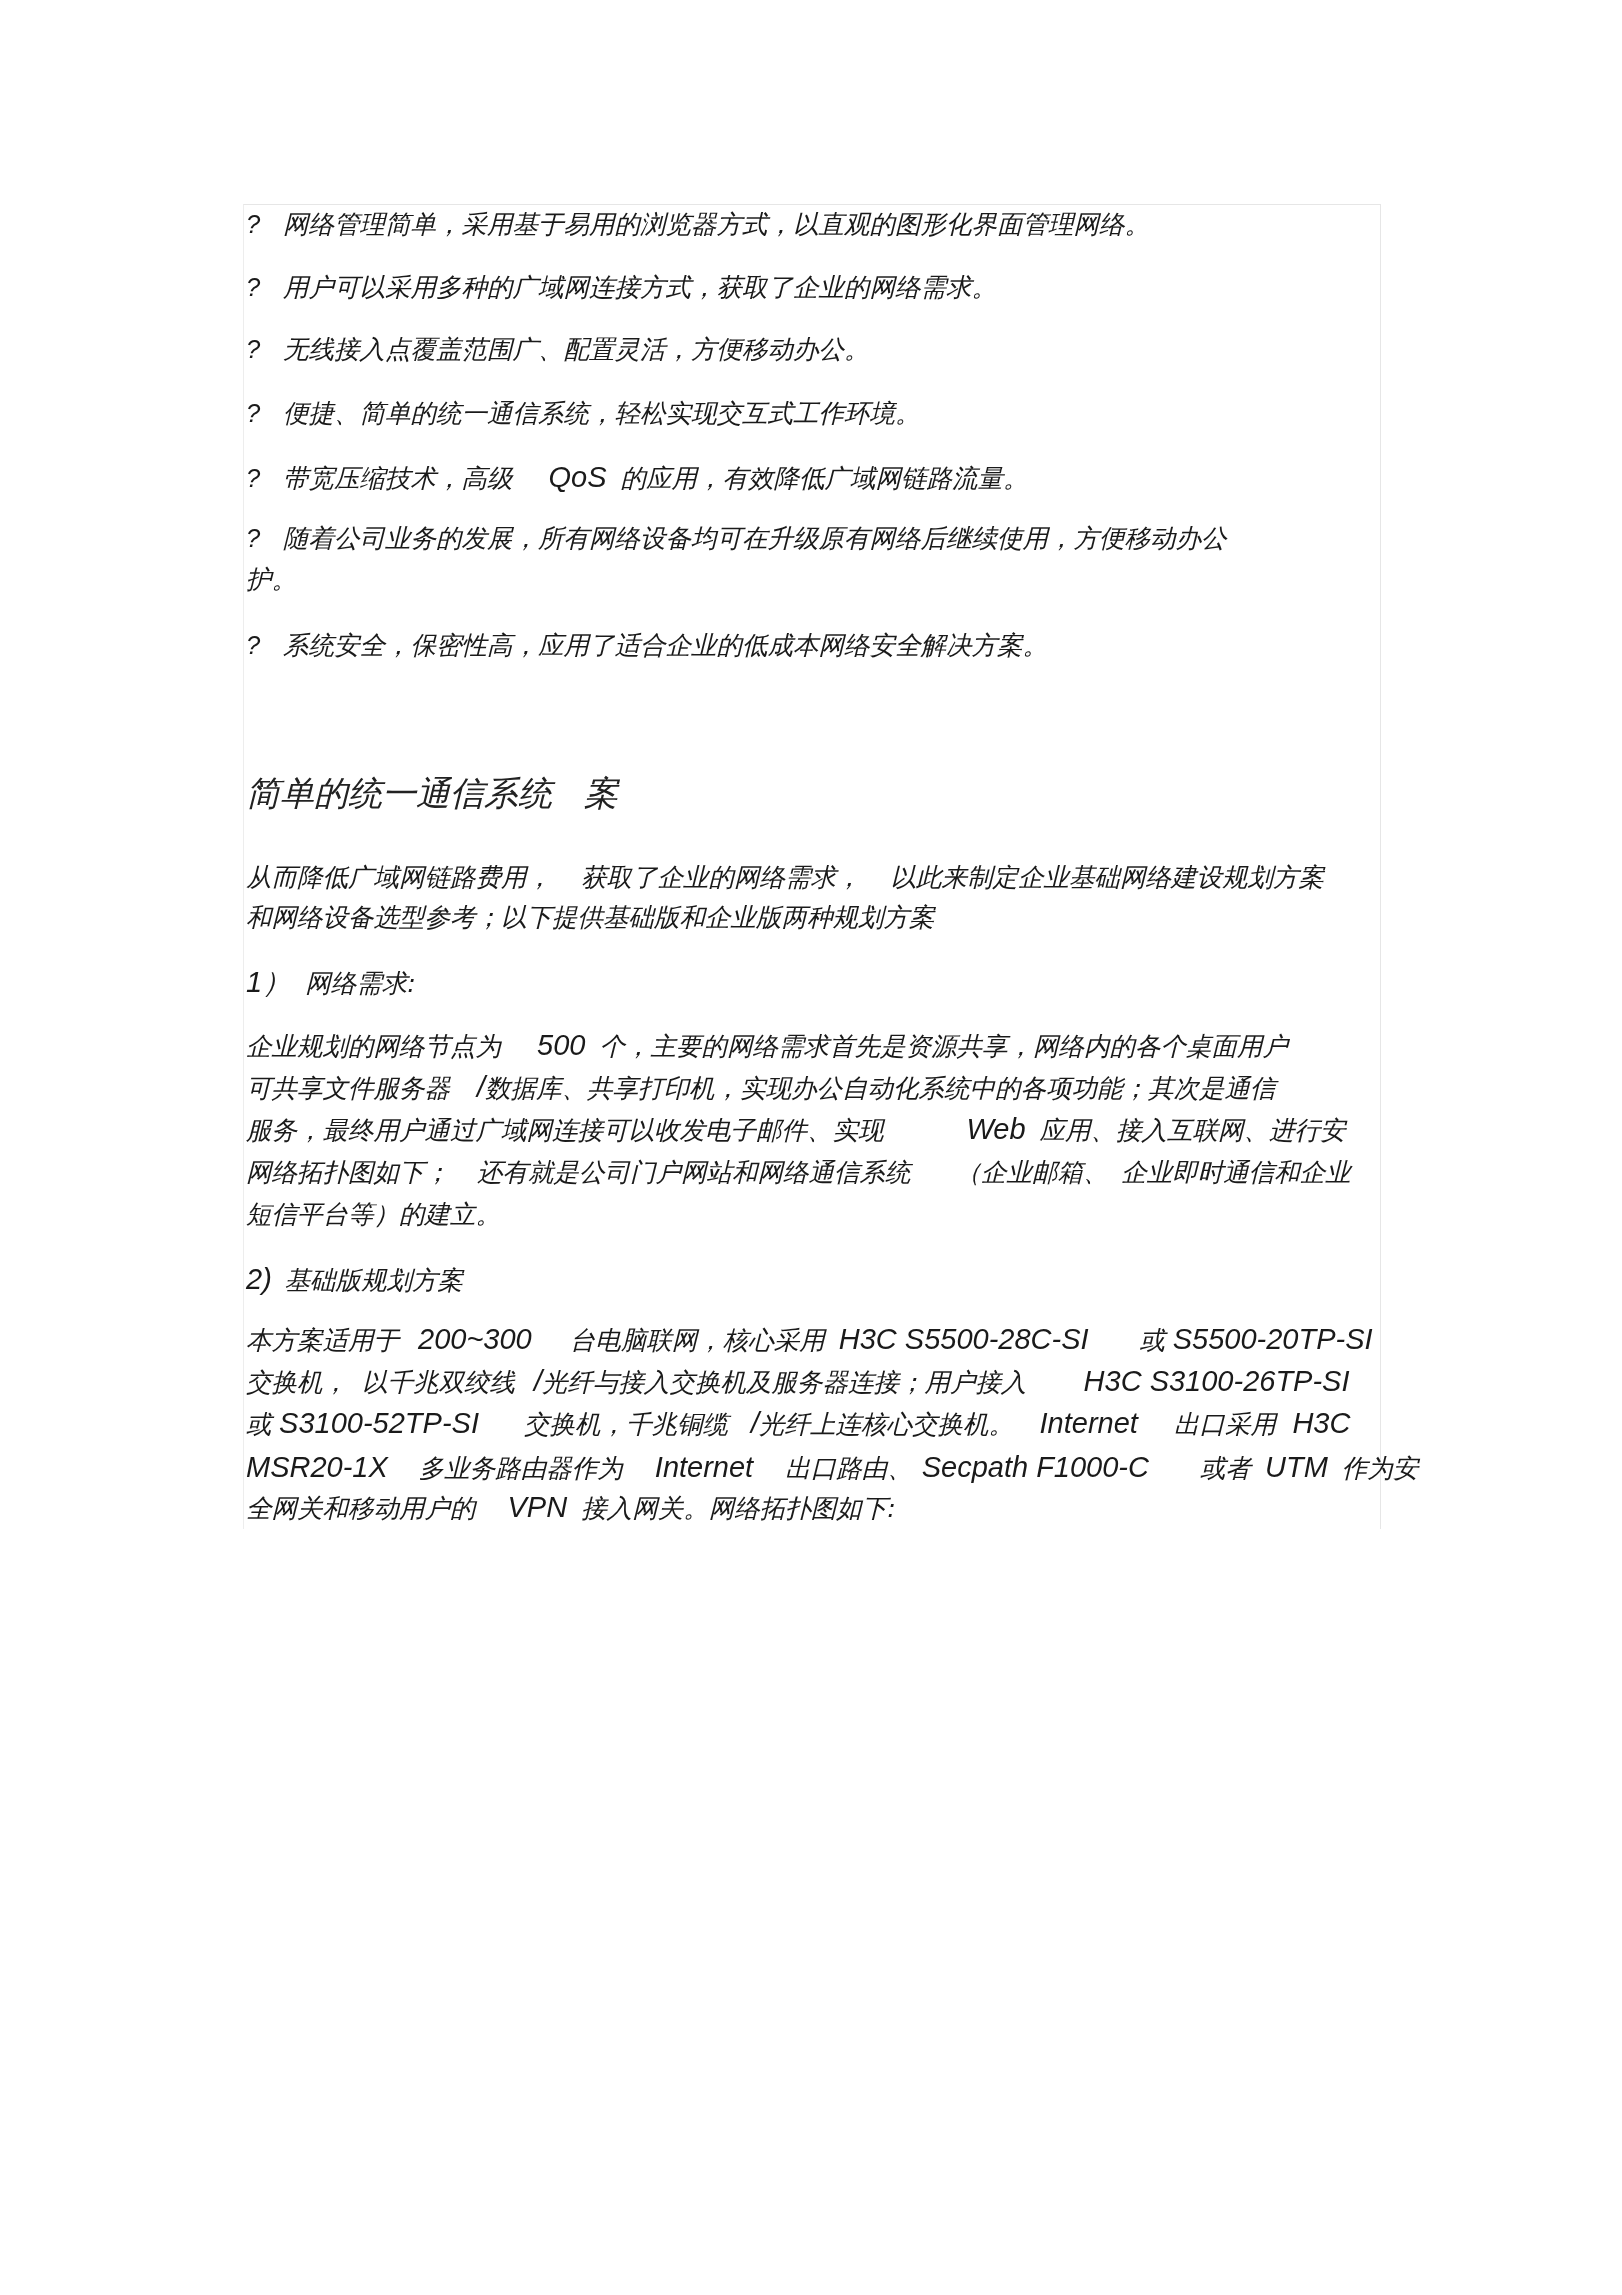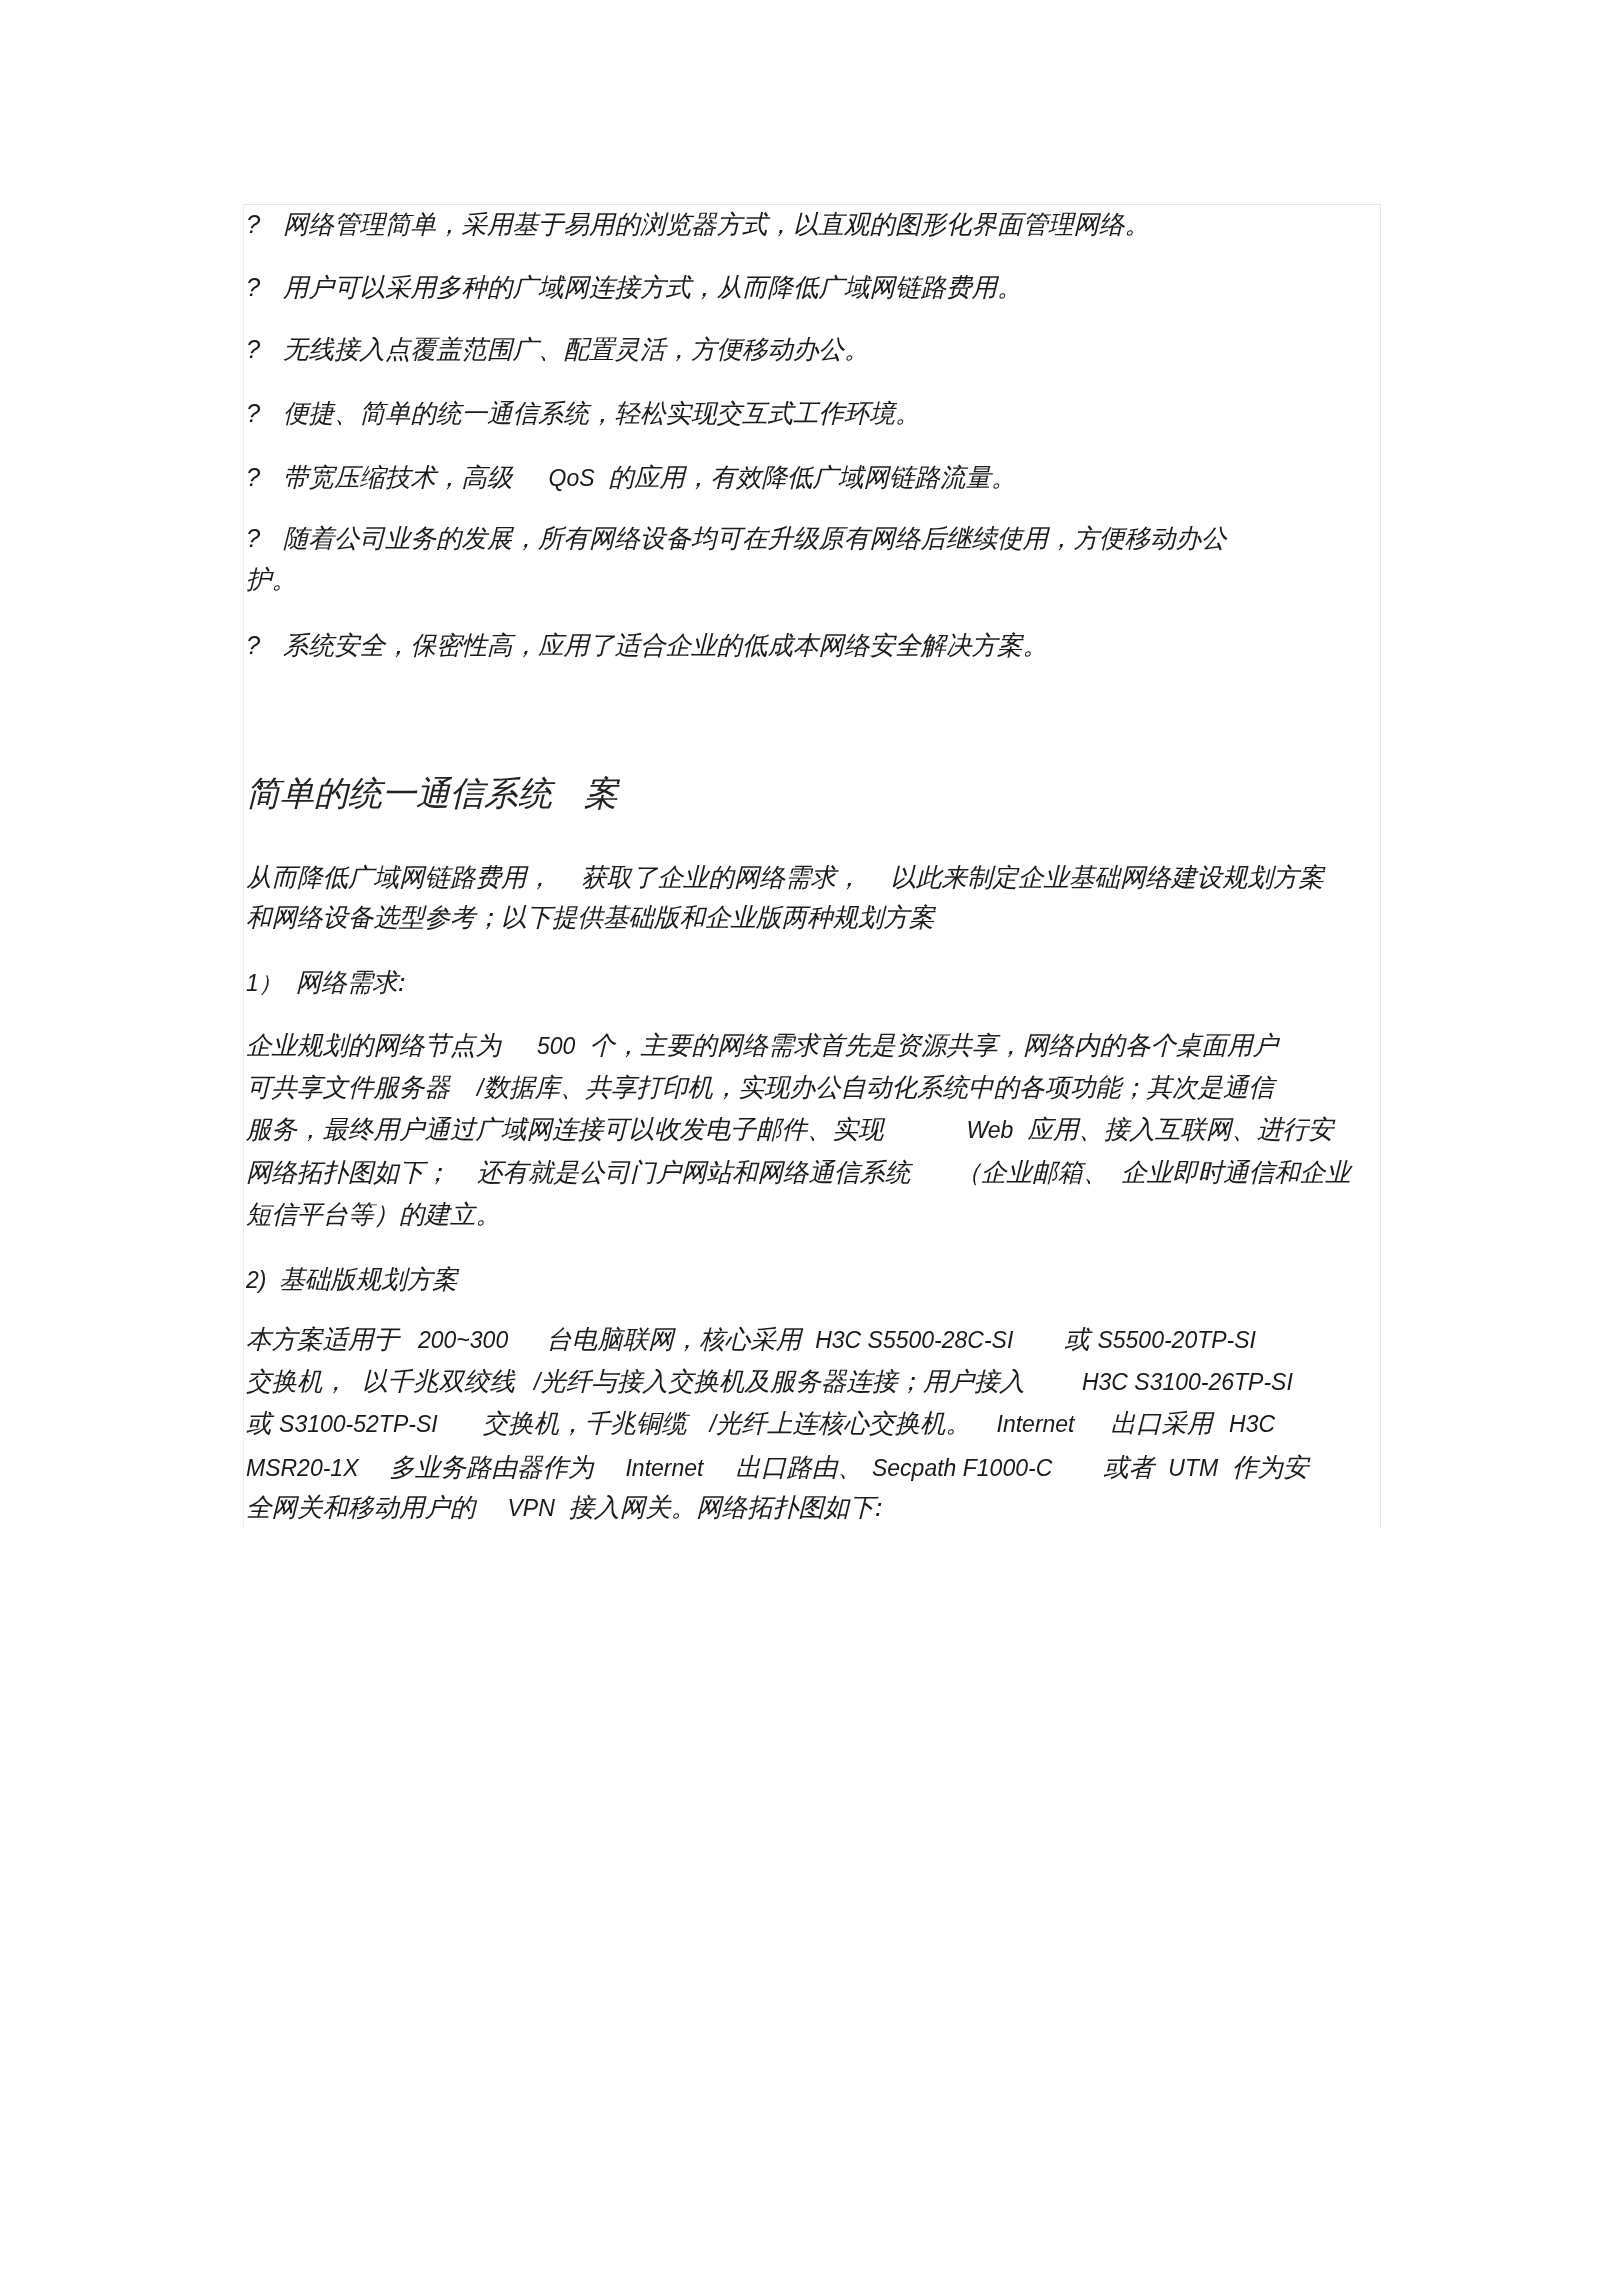--- a/index.html
+++ b/index.html
@@ -1,32 +1,32 @@
 <!DOCTYPE html>
 <html style="font-size:10.2px"><head>
 <meta charset="utf-8">
 <style>
   html, body { margin: 0; padding: 0; background: #ffffff; }
   body { width: 1622px; height: 2295px; position: relative; overflow: hidden;
          font-family: "DejaVu Sans", "Liberation Sans", sans-serif; color: #1a1a1a; }
   .frame { position: absolute; left: 243px; top: 204px; width: 1136px; height: 1324px;
            border-top: 1.9px solid #e6e6e6; border-left: 1.9px solid #ededed; border-right: 1.9px solid #e6e6e6; }
   .line { position: absolute; left: 246px; white-space: pre; font-size: 25.5px; line-height: 31px; font-style: italic; }
-  .latin { font-family: "Liberation Sans", sans-serif; font-size: 23px; }
+  .latin { font-family: "Liberation Sans", sans-serif; font-size: 29px; }
   .q { display: inline-block; width: 37px; font-family: "Liberation Sans", sans-serif; }
   .heading { font-size: 34px; line-height: 41px; color: #222; }
   .gap { display: inline-block; }
 </style>
 </head>
 <body>
 
 <div class="frame"></div>
 
 <div class="line" style="top:209px"><span class="q">?</span><span>网络管理简单，采用基于易用的浏览器方式，以直观的图形化界面管理网络。</span></div>
-<div class="line" style="top:272px"><span class="q">?</span><span>用户可以采用多种的广域网连接方式，从而降低广域网链路费用。</span></div>
+<div class="line" style="top:272px"><span class="q">?</span><span>用户可以采用多种的广域网连接方式，获取了企业的网络需求。</span></div>
 <div class="line" style="top:334px"><span class="q">?</span><span>无线接入点覆盖范围广、配置灵活，方便移动办公。</span></div>
 <div class="line" style="top:398px"><span class="q">?</span><span>便捷、简单的统一通信系统，轻松实现交互式工作环境。</span></div>
 <div class="line" style="top:462px"><span class="q">?</span><span>带宽压缩技术，高级</span><span class="gap" style="width:36px"></span><span class="latin">QoS</span><span class="gap" style="width:14px"></span><span>的应用，有效降低广域网链路流量。</span></div>
 <div class="line" style="top:523px"><span class="q">?</span><span>随着公司业务的发展，所有网络设备均可在升级原有网络后继续使用，方便移动办公</span></div>
 <div class="line" style="top:564px"><span>护。</span></div>
 <div class="line" style="top:630px"><span class="q">?</span><span>系统安全，保密性高，应用了适合企业的低成本网络安全解决方案。</span></div>
 
 <div class="line heading" style="top:773px"><span>简单的统一通信系统</span><span class="gap" style="width:32px"></span><span>案</span></div>
 
 <div class="line" style="top:862px"><span>从而降低广域网链路费用，</span><span class="gap" style="width:29px"></span><span>获取了企业的网络需求，</span><span class="gap" style="width:29px"></span><span>以此来制定企业基础网络建设规划方案</span></div>

